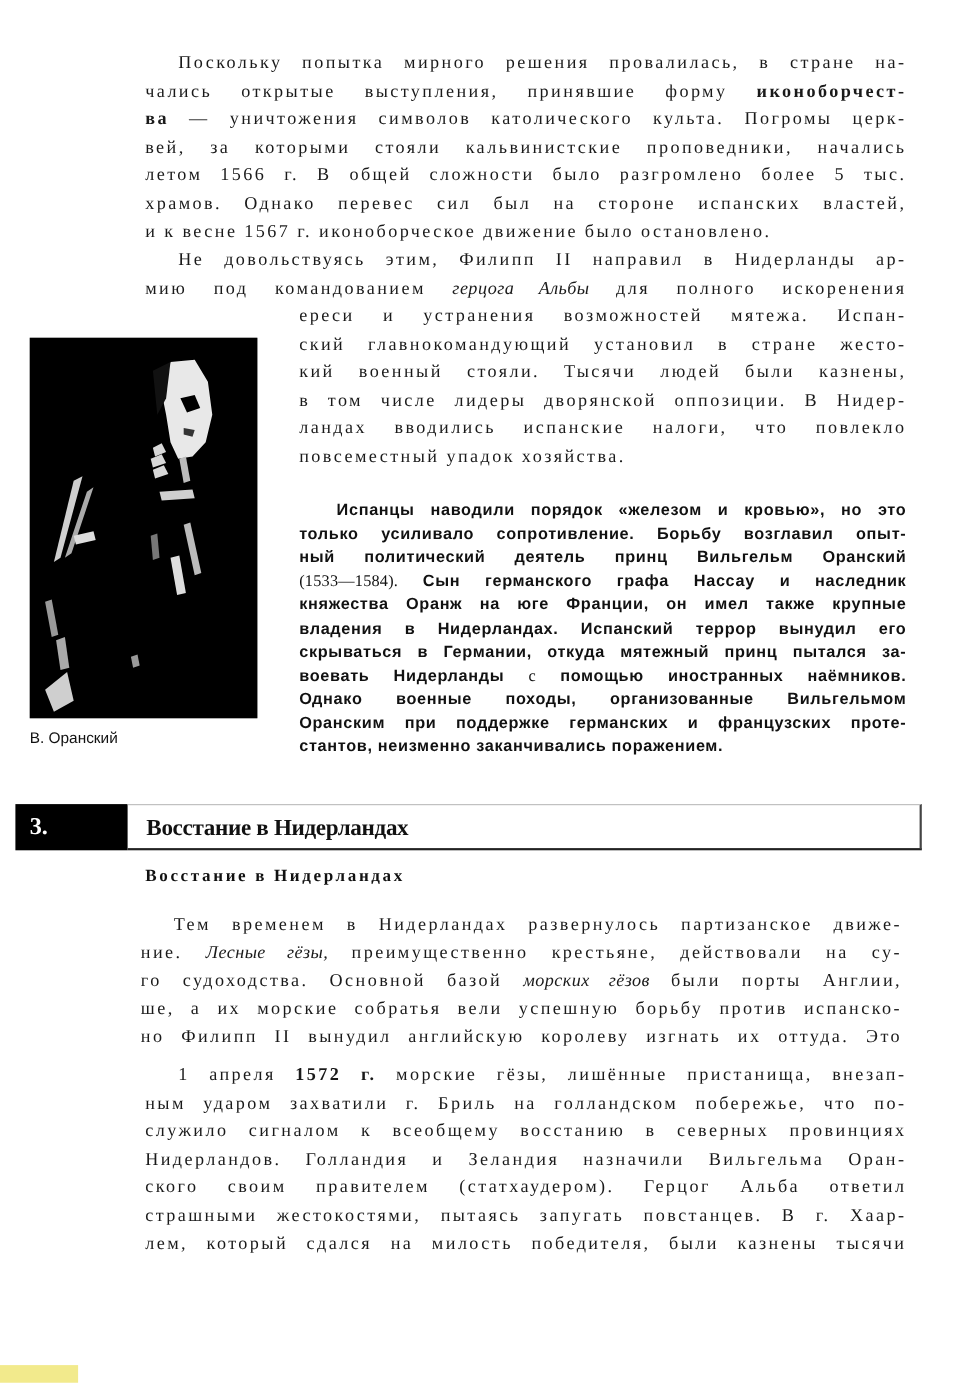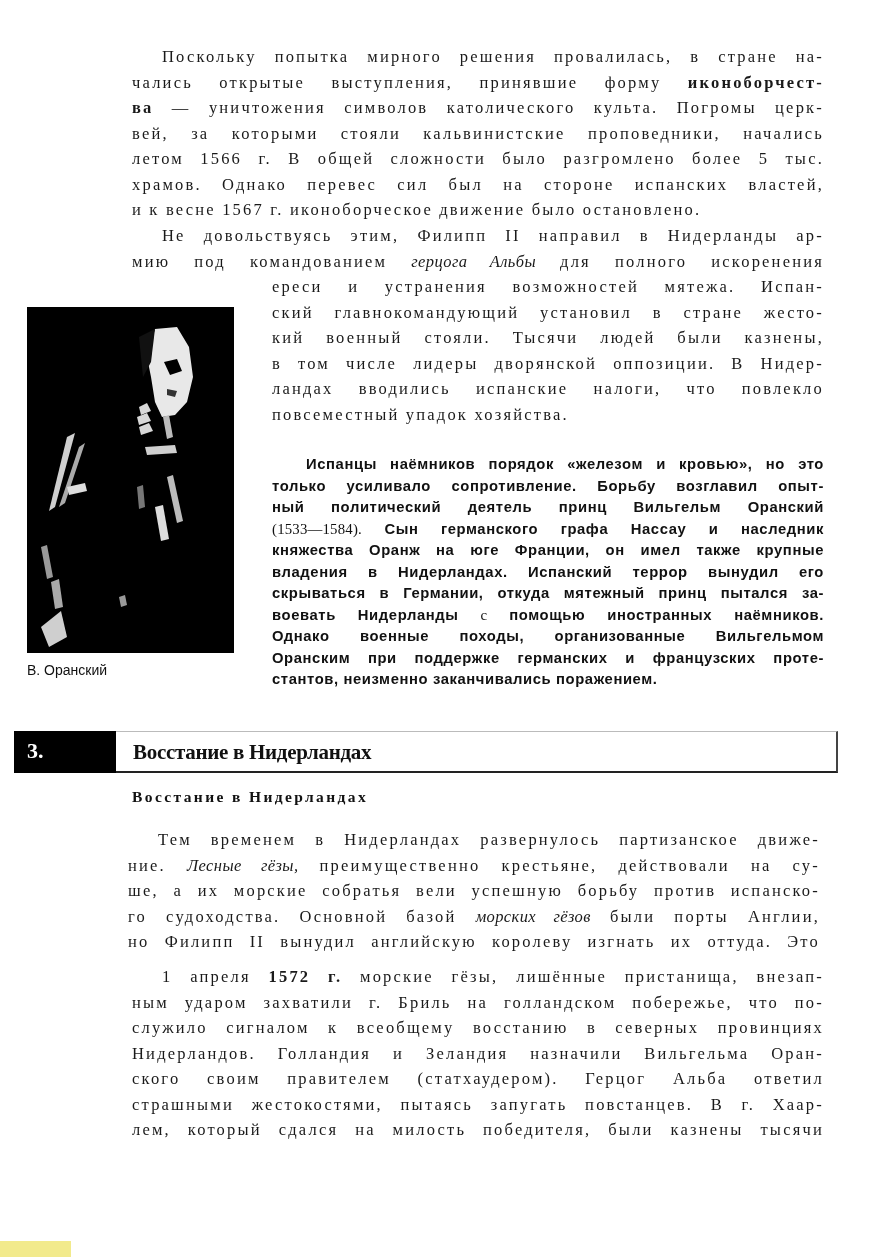--- a/index.html
+++ b/index.html
@@ -197,21 +197,21 @@
 
     <path d="M140 170 L146 168 L156 214 L150 216 Z" fill="#bbb"></path>
     <path d="M128 200 L136 198 L142 232 L134 234 Z" fill="#ddd"></path>
     <path d="M110 180 L116 178 L118 200 L112 202 Z" fill="#777"></path>
     <path d="M92 290 L98 288 L100 298 L94 300 Z" fill="#999"></path>
   </svg>
 </div>
 <div class="caption">В. Оранский</div>
 
 <div class="side" style="top:454px;">
-  <span class="line indent">Испанцы наёмников порядок «железом и кровью», но это</span>
+  <span class="line indent">Испанцы наводили порядок «железом и кровью», но это</span>
   <span class="line">только усиливало сопротивление. Борьбу возглавил опыт-</span>
   <span class="line">ный политический деятель принц Вильгельм Оранский</span>
   <span class="line"><span class="serif-normal">(1533—1584).</span><span> Сын германского графа Нассау и наследник</span></span>
   <span class="line">княжества Оранж на юге Франции, он имел также крупные</span>
   <span class="line">владения в Нидерландах. Испанский террор вынудил его</span>
   <span class="line">скрываться в Германии, откуда мятежный принц пытался за-</span>
   <span class="line"><span>воевать Нидерланды </span><span class="serif-normal">с</span><span> помощью иностранных наёмников.</span></span>
   <span class="line">Однако военные походы, организованные Вильгельмом</span>
   <span class="line">Оранским при поддержке германских и французских проте-</span>
   <span class="line last">стантов, неизменно заканчивались поражением.</span>
@@ -222,22 +222,22 @@
   <div class="section-title-box">
     <div class="section-title">Восстание в Нидерландах</div>
   </div>
 </div>
 
 <div class="subheading">Восстание в Нидерландах</div>
 
 <div class="para" style="left:128px; top:811px; width:692px;margin-top:16px;">
   <span class="line indent">Тем временем в Нидерландах развернулось партизанское движе-</span>
   <span class="line"><span>ние. </span><i>Лесные гёзы,</i><span> преимущественно крестьяне, действовали на су-</span></span>
+  <span class="line"><span>го судоходства. Основной базой </span><i>морских гёзов</i><span> были порты Англии,</span></span>
   <span class="line">ше, а их морские собратья вели успешную борьбу против испанско-</span>
-  <span class="line"><span>го судоходства. Основной базой </span><i>морских гёзов</i><span> были порты Англии,</span></span>
   <span class="line">но Филипп II вынудил английскую королеву изгнать их оттуда. Это</span>
 </div>
 
 <div class="para" style="left:132px; top:964px; width:692px;">
   <span class="line indent"><span>1 апреля </span><b>1572 г.</b><span> морские гёзы, лишённые пристанища, внезап-</span></span>
   <span class="line">ным ударом захватили г. Бриль на голландском побережье, что по-</span>
   <span class="line">служило сигналом к всеобщему восстанию в северных провинциях</span>
   <span class="line">Нидерландов. Голландия и Зеландия назначили Вильгельма Оран-</span>
   <span class="line">ского своим правителем (статхаудером). Герцог Альба ответил</span>
   <span class="line">страшными жестокостями, пытаясь запугать повстанцев. В г. Хаар-</span>

